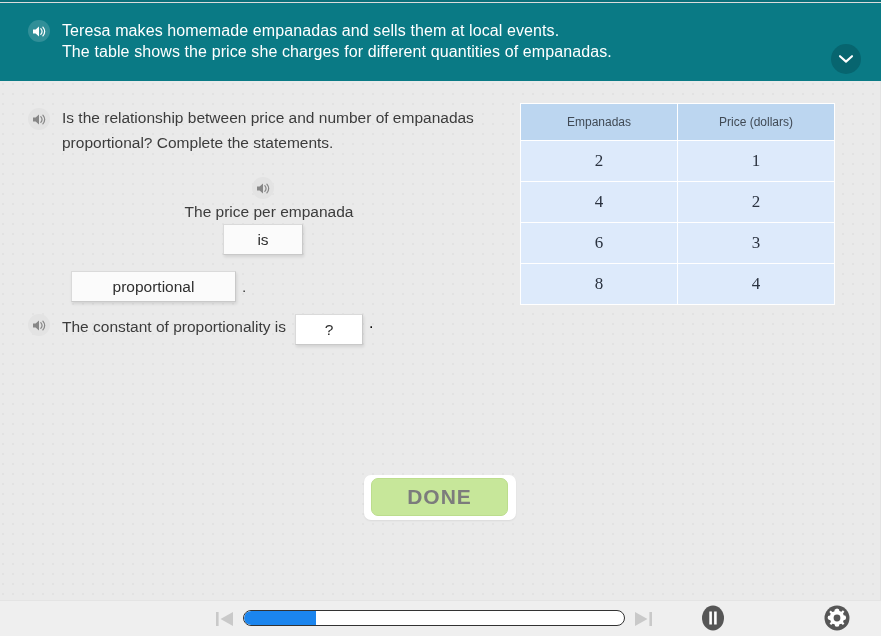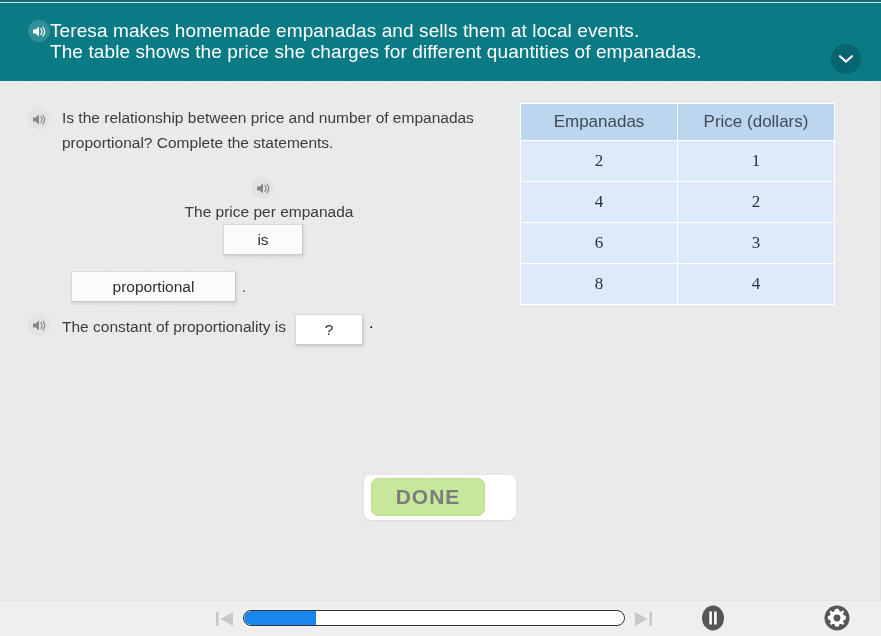--- a/index.html
+++ b/index.html
@@ -47,22 +47,23 @@
     box-sizing: border-box;
   }
   .header-inner {
     position: absolute;
     top: 17px;
     left: 28px;
     display: flex;
     align-items: flex-start;
   }
   .header-text {
+    margin-left: 12px;
     color: #ffffff;
-    font-size: 19px;
+    font-size: 16px;
     line-height: 21px;
     letter-spacing: 0.1px;
     white-space: pre-line;
     font-family: "Liberation Sans", sans-serif;
   }
 
   
   .spk {
     width: 22px;
     height: 22px;
@@ -181,21 +182,21 @@
     top: 22px;
   }
   table.data {
     border-collapse: collapse;
     background: #ffffff;
   }
   table.data th {
     background: #bcd6f0;
     color: #404a55;
     font-weight: normal;
-    font-size: 17px;
+    font-size: 12px;
     font-family: "Liberation Sans", sans-serif;
     height: 36px;
     padding: 0 16px;
     border: 1px solid #ffffff;
     text-align: center;
   }
   table.data td {
     background: #ddeafb;
     color: #2b3340;
     font-size: 17px;
@@ -216,21 +217,21 @@
     width: 152px;
     height: 45px;
     background: #ffffff;
     border-radius: 7px;
     box-shadow: 0 1px 2px rgba(0,0,0,0.07);
   }
   .done-btn {
     position: absolute;
     left: 371px;
     top: 478px;
-    width: 114px;
+    width: 137px;
     height: 38px;
     background: #c7e79a;
     border: 1px solid #bcdd8d;
     border-radius: 7px;
     color: #7c7c7c;
     font-size: 21px;
     font-weight: bold;
     letter-spacing: 1px;
     display: flex;
     align-items: center;

